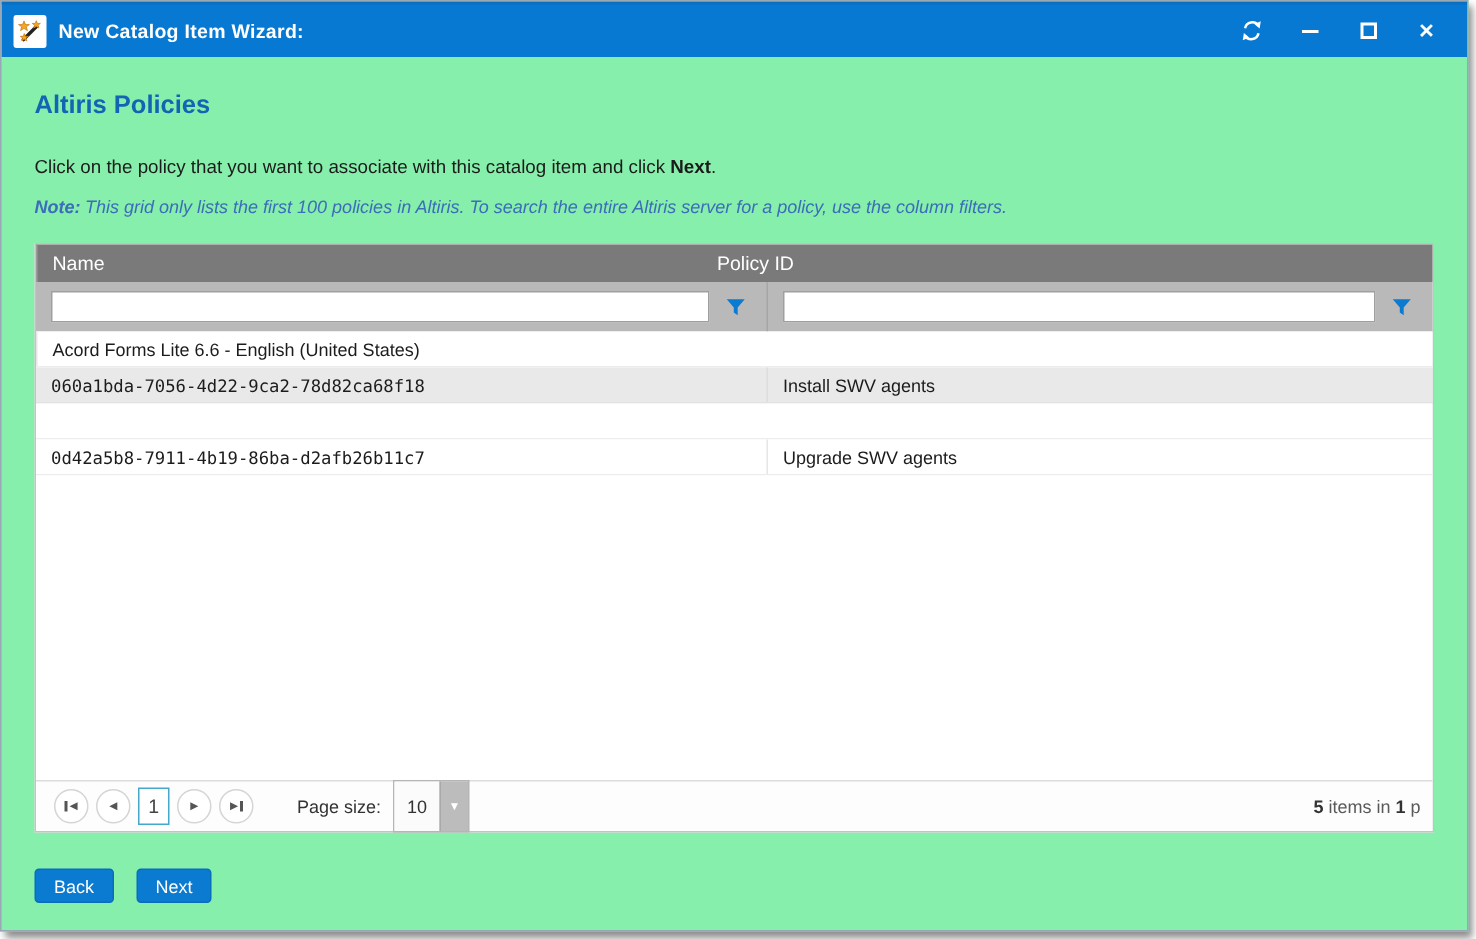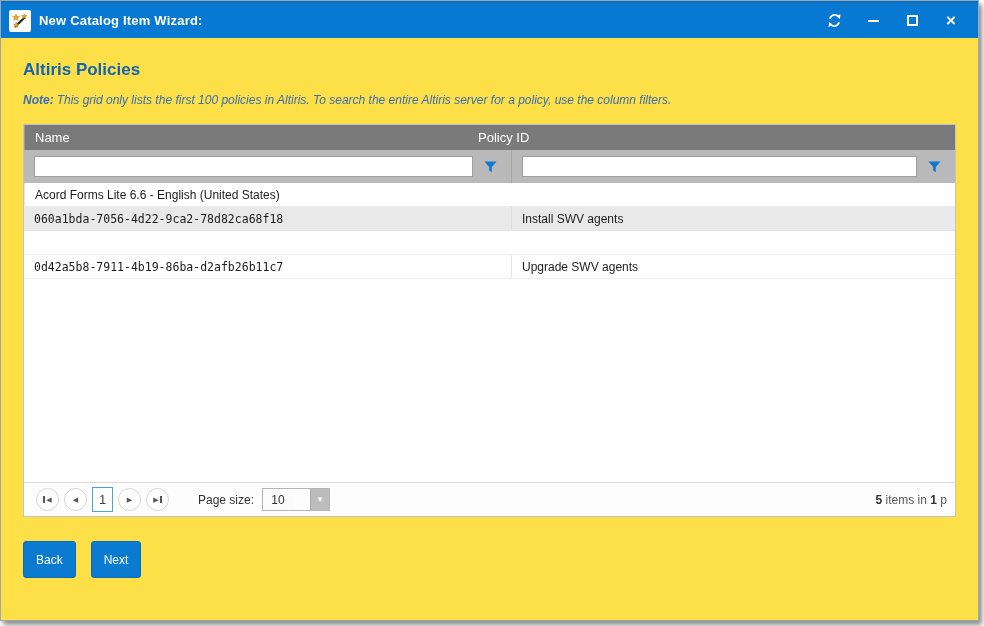--- a/index.html
+++ b/index.html
@@ -6,21 +6,21 @@
   html,body { width: 984px; height: 626px; }
   body {
     font-family: "Liberation Sans", sans-serif;
     background: #ffffff;
     position: relative;
   }
   .window {
     position: absolute; left: 0; top: 0;
     width: 979px; height: 621px;
     border: 1px solid #9aa8b6;
-    background: #fde047;
+    background: #86efac;
     box-shadow: 3px 4px 5px rgba(0,0,0,0.45);
     overflow: hidden;
   }
   
   .titlebar {
     height: 37px; background: #0879d3;
     border-top: 2px solid #0b6fc0;
     display: flex; align-items: center;
     padding: 0 14px 0 8px;
   }
@@ -100,38 +100,38 @@
     cursor: pointer; margin-right: 5px; font-size: 7px; gap: 1px; padding: 0;
   }
   .pg-bar { display: inline-block; width: 2px; height: 7px; background: #555; }
   .pg-tri { font-size: 7px; line-height: 1; color: #555; }
   .pg-current {
     width: 21px; height: 25px; border: 1px solid #45a7c9; background: #ffffff;
     color: #444; font-size: 13px; display: inline-flex;
     align-items: center; justify-content: center; margin-right: 5px; cursor: pointer;
   }
   .ps-label { font-size: 12px; color: #333; margin: 0 8px 0 24px; }
-  .ps-box { display: inline-flex; height: 23px; border: 1px solid #b5b5b5; gap: 17px; }
+  .ps-box { display: inline-flex; height: 35px; border: 1px solid #b5b5b5; }
   .ps-value {
     width: 30px; background: #fbfbfb; font-size: 12px; color: #333;
     display: inline-flex; align-items: center; justify-content: center;
   }
   .ps-arrow {
     width: 19px; border: none; border-left: 1px solid #a9a9a9; background: #bcbcbc;
     color: #ffffff; font-size: 8px; cursor: pointer; padding: 0;
   }
   .pager-summary {
     margin-left: auto; font-size: 12px; color: #5a5a5a; white-space: nowrap;
     overflow: hidden; max-width: 130px;
   }
   .pager-summary b { color: #333; }
   
   .footer { margin-top: 24px; display: flex; gap: 15px; }
   .btn {
-    min-width: 43px; height: 37px; padding: 0 12px;
+    min-width: 43px; height: 23px; padding: 0 12px;
     background: #0b7ad1; color: #ffffff; border: 1px solid #0a6dbb;
     border-radius: 3px; font-size: 12px; font-family: "Liberation Sans", sans-serif;
     cursor: pointer;
   }
 </style>
 </head>
 <body>
 
 <div class="window">
 
@@ -163,20 +163,21 @@
       <button class="win-btn" title="Close">
         <span class="close-glyph">×</span>
       </button>
     </div>
   </div>
 
   <div class="content">
 
     <h1 class="page-heading">Altiris Policies</h1>
 
+    <p class="instruction"><span>Click on the policy that you want to associate with this catalog item and click </span><b>Next</b><span>.</span></p>
 
     <p class="note"><b>Note:</b><span>This grid only lists the first 100 policies in Altiris. To search the entire Altiris server for a policy, use the column filters.</span></p>
 
     <div class="grid">
 
       <div class="grid-header">
         <div class="gh-cell col2">Name</div>
         <div class="gh-cell col1">Policy ID</div>
       </div>
 

